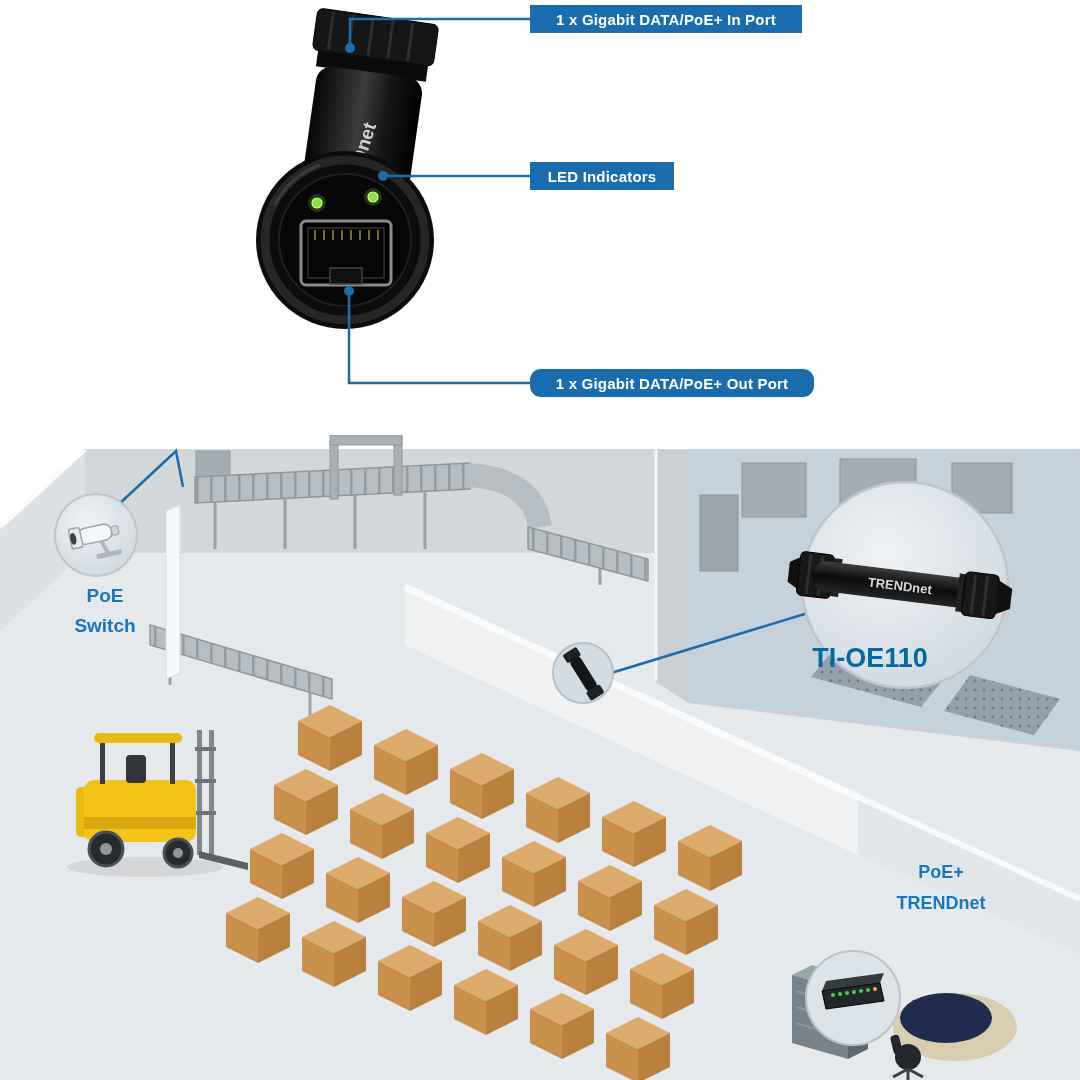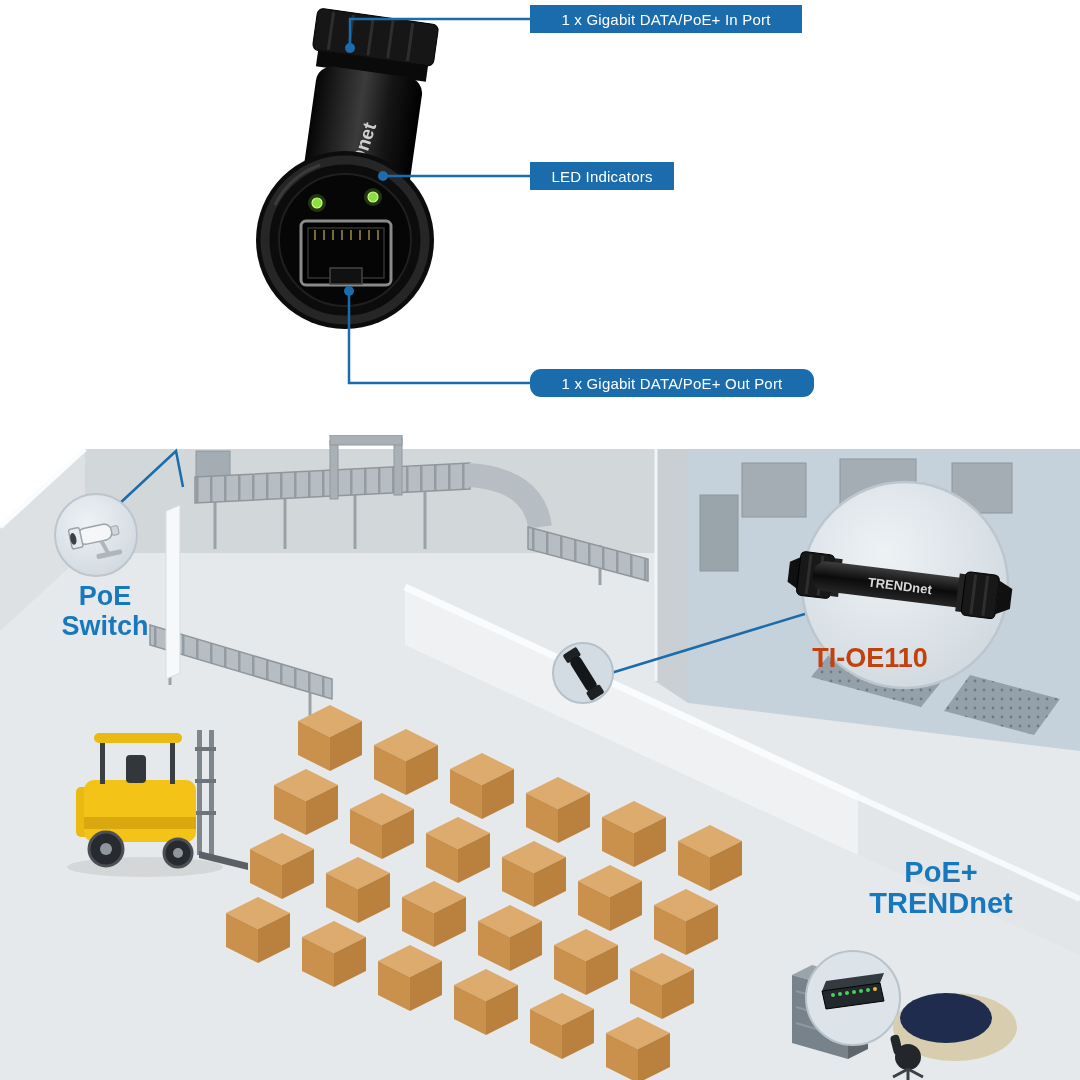--- a/index.html
+++ b/index.html
@@ -4,28 +4,28 @@
 <style>
   html,body{margin:0;padding:0;background:#ffffff;}
   .canvas{
     position:relative;width:1080px;height:1080px;background:#ffffff;
     font-family:"Liberation Sans",sans-serif;overflow:hidden;
   }
   svg{position:absolute;left:0;display:block;}
   .top-art{top:0;}
   .scene{top:435px;}
   .callout{
-    position:absolute;background:#1a6cad;color:#ffffff;font-weight:normal;
+    position:absolute;background:#1a6cad;color:#ffffff;font-weight:bold;
     font-size:15px;display:flex;align-items:center;justify-content:center;
     letter-spacing:0.2px;
   }
   .scene-label{
     position:absolute;font-weight:bold;color:#1878bd;text-align:center;
   }
-  .model-label{color:#c2410c;}
+  .model-label{color:#0369a1;}
 </style>
 </head>
 <body>
 
 <div class="canvas">
 
   <svg class="top-art" width="1080" height="435" viewBox="0 0 1080 435">
     <defs>
       <linearGradient id="barrelGrad" x1="0" y1="0" x2="1" y2="0">
         <stop offset="0" stop-color="#050505"></stop>
@@ -286,25 +286,25 @@
         <circle cx="908" cy="622" r="13" fill="#23272b"></circle>
         <g stroke="#3a4046" stroke-width="3">
           <line x1="908" y1="634" x2="893" y2="642"></line>
             <line x1="908" y1="634" x2="923" y2="642"></line>
           <line x1="908" y1="634" x2="908" y2="645"></line>
         </g>
       </g>
     </g>
   </svg>
 
-  <div class="scene-label" style="left:38px;top:581px;width:134px;font-size:27px;line-height:30px;">
+  <div class="scene-label" style="left:38px;top:581px;width:134px;font-size:19px;line-height:30px;">
     <div>PoE</div>
     <div>Switch</div>
   </div>
 
   <div class="scene-label model-label" style="left:760px;top:643px;width:220px;font-size:27px;">TI-OE110</div>
 
-  <div class="scene-label" style="left:855px;top:857px;width:172px;font-size:29px;line-height:31px;">
+  <div class="scene-label" style="left:855px;top:857px;width:172px;font-size:18px;line-height:31px;">
     <div>PoE+</div>
     <div>TRENDnet</div>
   </div>
 
 </div>
 
 </body></html>

